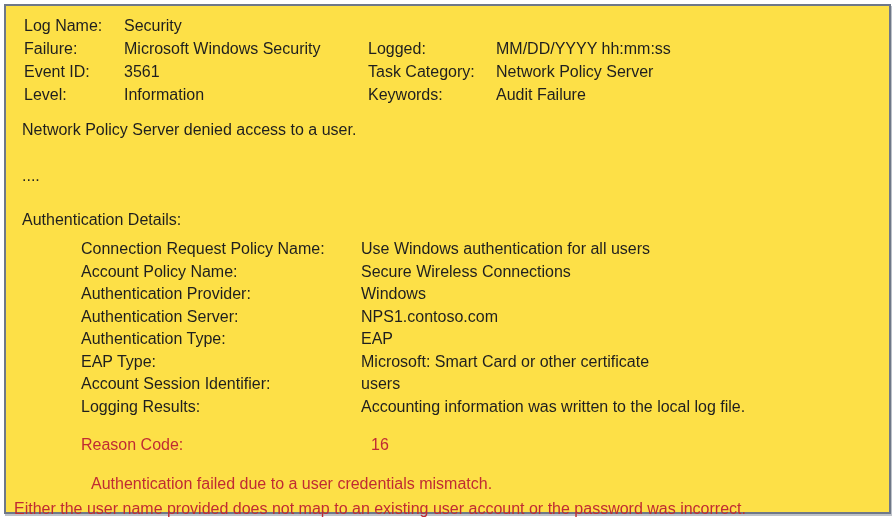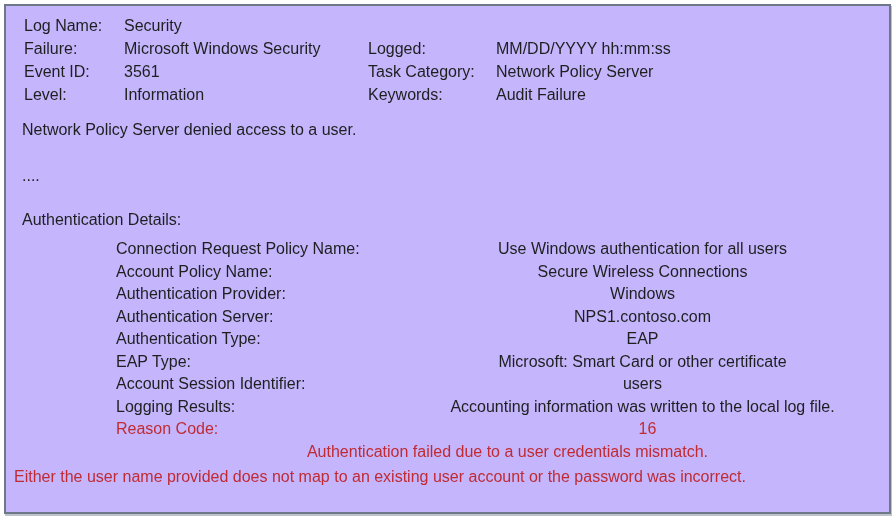--- a/index.html
+++ b/index.html
@@ -23,39 +23,39 @@
     overflow: hidden;
   }
   .frame {
     position: absolute;
     left: 4px;
     top: 4px;
     right: 5px;
     bottom: 7px;
     border: 2px solid var(--border);
     box-shadow: 1px 2px 0 rgba(111, 120, 136, 0.45);
-    background: #c4b5fd;
+    background: #fde047;
   }
   
   .header { margin: 8px 0 0 18px; }
   .hrow { display: flex; line-height: 23px; white-space: nowrap; }
   .hrow .l1 { width: 100px; flex: 0 0 100px; }
   .hrow .v1 { width: 244px; flex: 0 0 244px; }
   .hrow .l2 { width: 128px; flex: 0 0 128px; }
   .hrow .v2 { flex: 1 1 auto; }
   
   .summary { margin: 12px 0 0 16px; line-height: 23px; }
   .dots { margin: 23px 0 0 16px; line-height: 23px; }
   .section-title { margin: 21px 12px 0 16px; line-height: 23px; }
   
   .details { margin-top: 7px; }
-  .drow { display: flex; line-height: 22.5px; padding-left: 110px; }
+  .drow { display: flex; line-height: 22.5px; padding-left: 75px; }
   .drow .dl { width: 280px; flex: 0 0 280px; }
-  .drow .dv { flex: 1 1 auto; text-align: center; }
-  .drow.alert { color: var(--alert); }
+  .drow .dv { flex: 1 1 auto; }
+  .drow.alert { color: var(--alert); margin-top: 16px; }
   .drow.alert .dv { padding-left: 10px; }
   
   .footer { margin: 2px 0 0 8px; line-height: 23px; color: var(--alert); }
 </style>
 </head>
 <body>
 
 <div class="frame">
 
   <div class="header">

